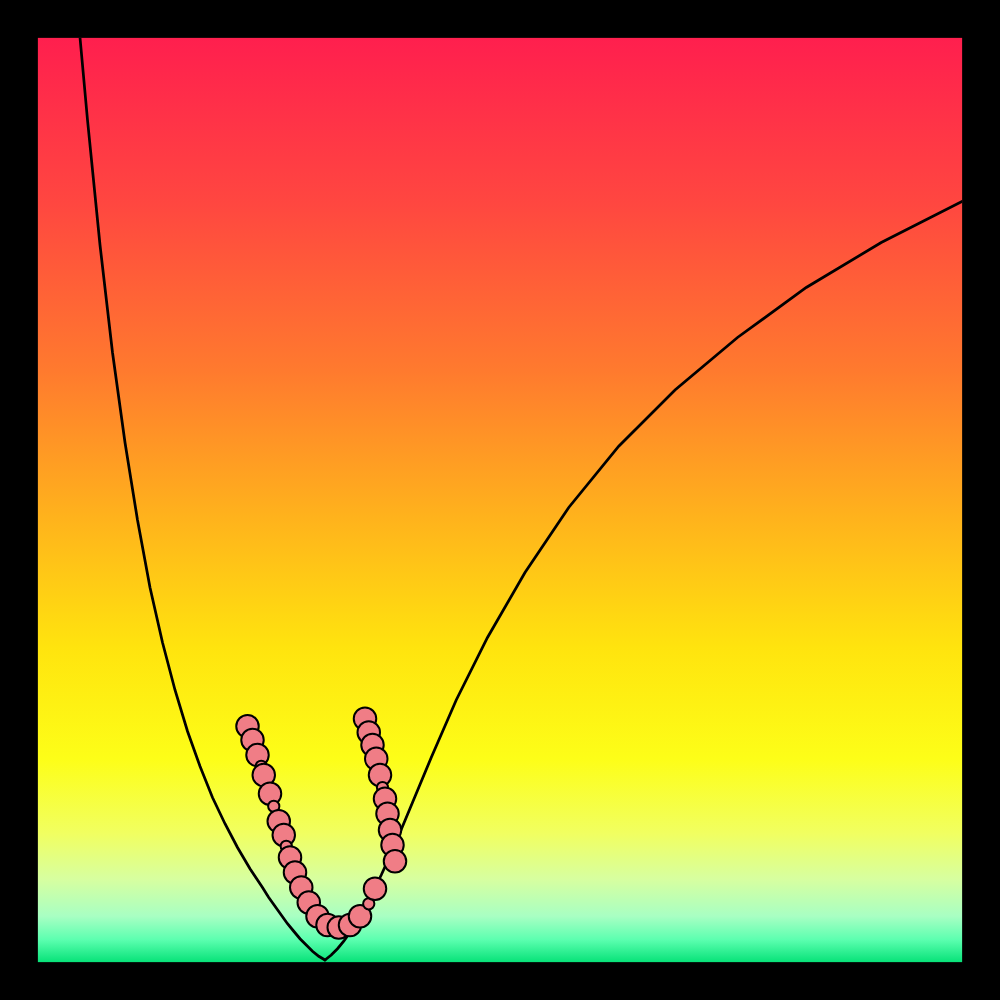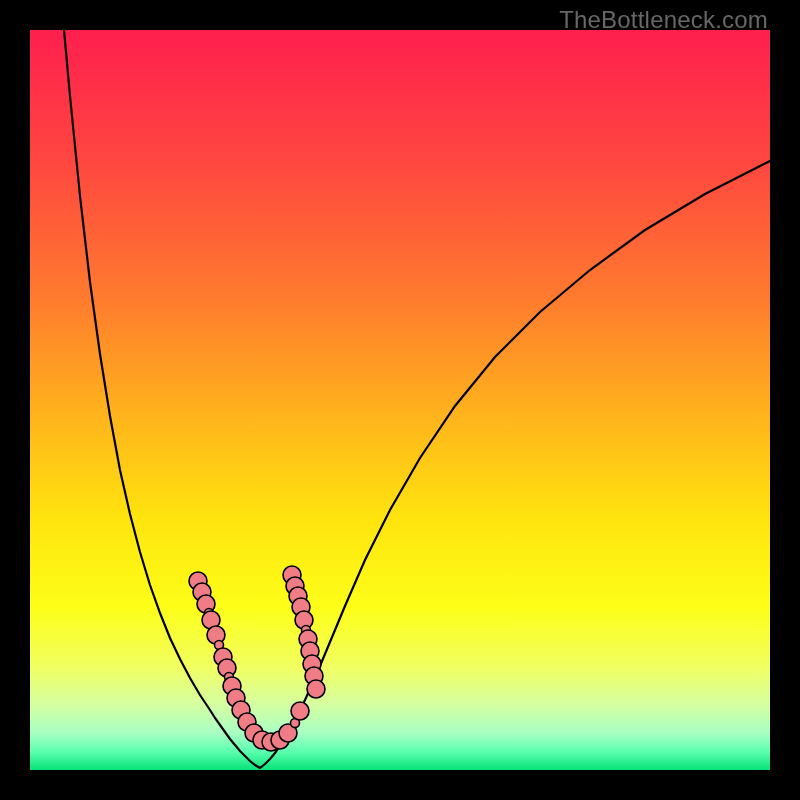--- a/index.html
+++ b/index.html
@@ -101,14 +101,13 @@
           <circle cx="276" cy="600" r="4.5" fill="#f07d86" stroke="#000000" stroke-width="1.6"></circle>
           <circle cx="278" cy="609" r="9" fill="#f07d86" stroke="#000000" stroke-width="1.6"></circle>
           <circle cx="280" cy="621" r="9" fill="#f07d86" stroke="#000000" stroke-width="1.6"></circle>
           <circle cx="282" cy="634" r="9" fill="#f07d86" stroke="#000000" stroke-width="1.6"></circle>
           <circle cx="284" cy="646" r="9" fill="#f07d86" stroke="#000000" stroke-width="1.6"></circle>
           <circle cx="286" cy="659" r="9" fill="#f07d86" stroke="#000000" stroke-width="1.6"></circle>
         </g>
     </svg>
 
   </div>
-  <div class="watermark">TheBottleneck.com</div>
 </div>
 
 </body></html>

